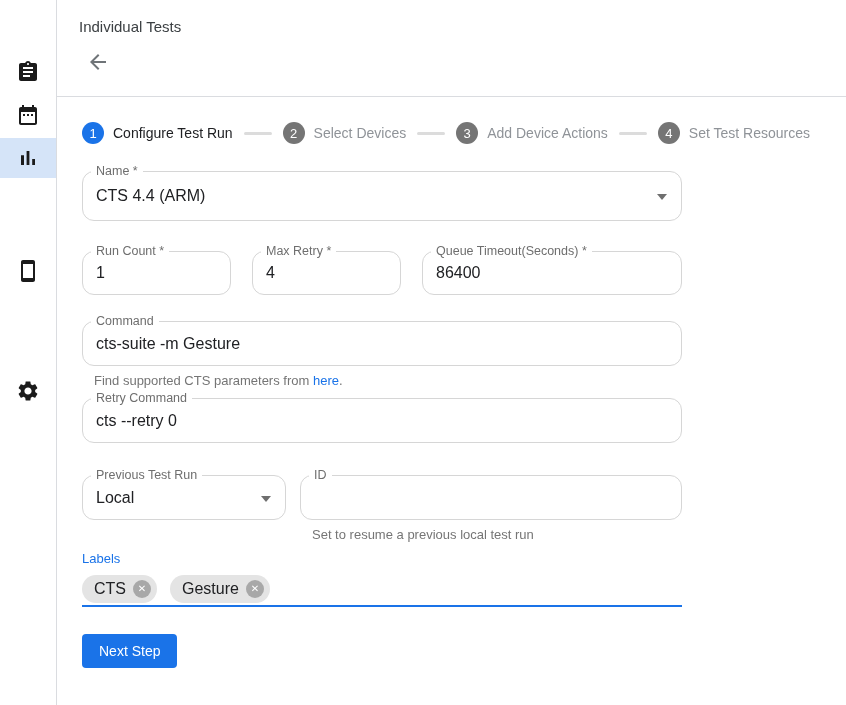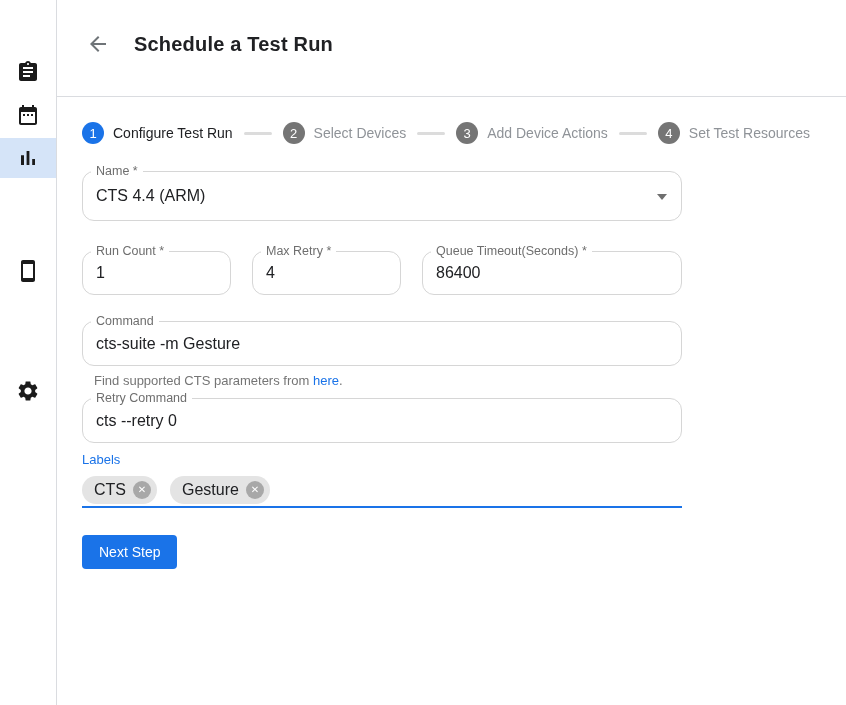--- a/index.html
+++ b/index.html
@@ -98,27 +98,27 @@
     <div class="nav-item" style="top:371px">
       <svg viewBox="0 0 24 24">
           <path d="M19.14 12.94c.04-.3.06-.61.06-.94 0-.32-.02-.64-.07-.94l2.03-1.58c.18-.14.23-.41.12-.61l-1.92-3.32c-.12-.22-.37-.29-.59-.22l-2.39.96c-.5-.38-1.03-.7-1.62-.94l-.36-2.54c-.04-.24-.24-.41-.48-.41h-3.84c-.24 0-.43.17-.47.41l-.36 2.54c-.59.24-1.13.57-1.62.94l-2.39-.96c-.22-.08-.47 0-.59.22L2.74 8.87c-.12.21-.08.47.12.61l2.03 1.58c-.05.3-.09.63-.09.94s.02.64.07.94l-2.03 1.58c-.18.14-.23.41-.12.61l1.92 3.32c.12.22.37.29.59.22l2.39-.96c.5.38 1.03.7 1.62.94l.36 2.54c.05.24.24.41.48.41h3.84c.24 0 .44-.17.47-.41l.36-2.54c.59-.24 1.13-.56 1.62-.94l2.39.96c.22.08.47 0 .59-.22l1.92-3.32c.12-.22.07-.47-.12-.61l-2.01-1.58zM12 15.6c-1.98 0-3.6-1.62-3.6-3.6s1.62-3.6 3.6-3.6 3.6 1.62 3.6 3.6-1.62 3.6-3.6 3.6z"></path>
         </svg>
     </div>
   </nav>
 
   <div class="main">
 
     <header class="header">
+      <div class="breadcrumb">Individual Tests</div>
       <div class="title-row">
         <button class="back-btn">
           <svg viewBox="0 0 24 24">
               <path d="M20 11H7.83l5.59-5.59L12 4l-8 8 8 8 1.41-1.41L7.83 13H20v-2z"></path>
             </svg>
         </button>
-        <h1 class="page-title">Schedule a Test Run</h1>
       </div>
     </header>
 
     <div class="content">
 
       <div class="stepper">
         <div class="step active">
           <span class="step-circle">1</span>
           <span class="step-label">Configure Test Run</span>
         </div>
@@ -164,20 +164,34 @@
         <span class="field-label">Command</span>
         <input type="text" value="cts-suite -m Gesture" style="">
       </div>
       <div class="helper"><span>Find supported CTS parameters from </span><a>here</a><span>.</span></div>
 
       <div class="field f-retry">
         <span class="field-label">Retry Command</span>
         <input type="text" value="cts --retry 0" style="">
       </div>
 
+      <div class="row3">
+        <div class="field f-prev select-field">
+          <span class="field-label">Previous Test Run</span>
+          <div class="field-value">Local</div>
+          <span class="select-arrow"></span>
+        </div>
+        <div class="id-wrap">
+          <div class="field f-id">
+            <span class="field-label">ID</span>
+            <input type="text" value="" style="">
+          </div>
+          <div class="helper id-helper">Set to resume a previous local test run</div>
+        </div>
+      </div>
 
       <div class="labels-label">Labels</div>
       <div class="chips-row">
         <div class="chip">
           <span class="chip-text">CTS</span>
           <button class="chip-remove">✕</button>
         </div>
         <div class="chip">
           <span class="chip-text">Gesture</span>
           <button class="chip-remove">✕</button>

